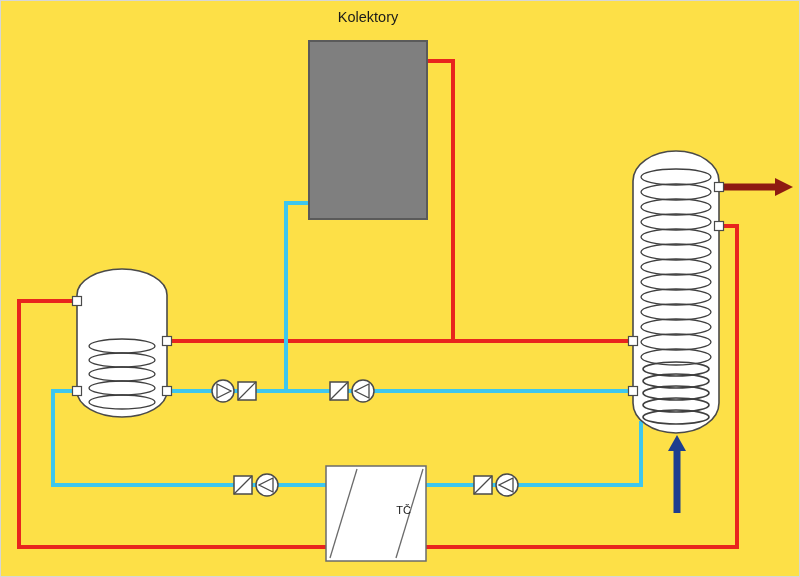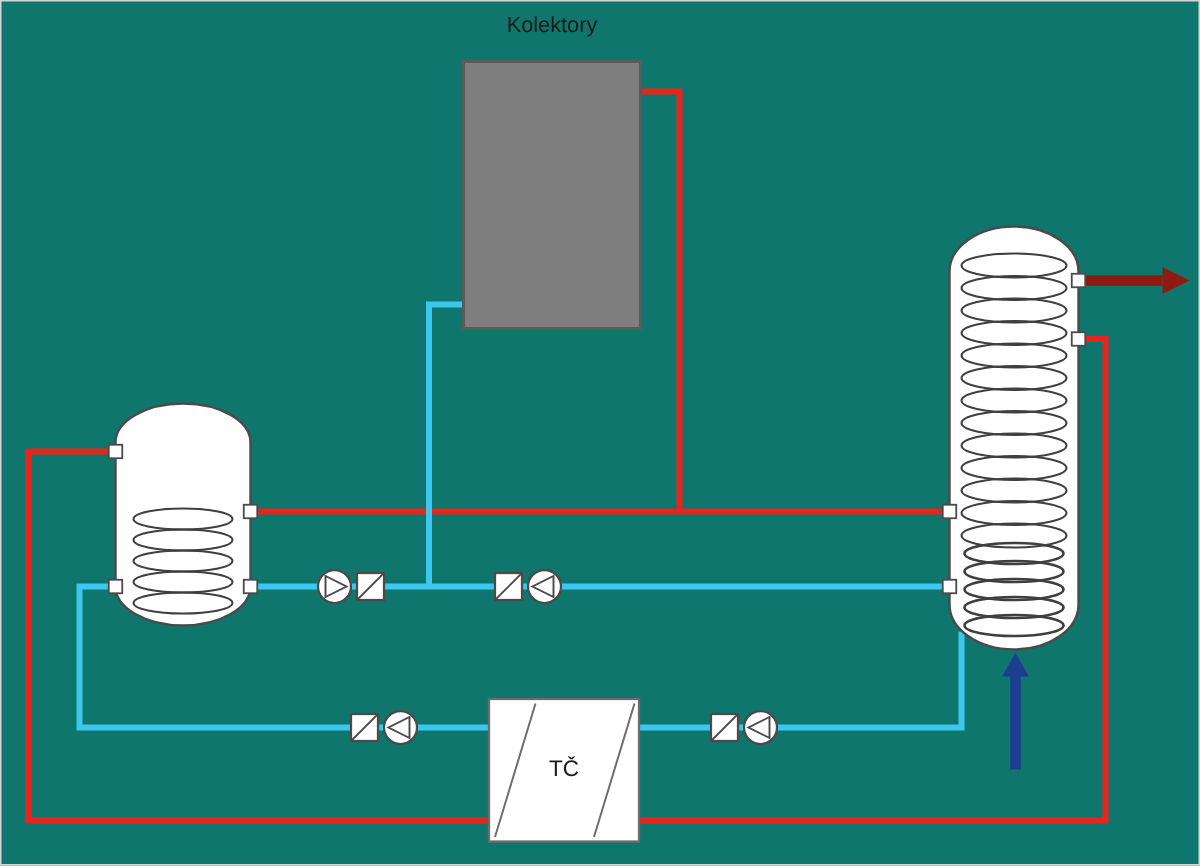--- a/index.html
+++ b/index.html
@@ -1,33 +1,33 @@
 <!DOCTYPE html>
 <html><head>
 <meta charset="utf-8">
 <style>
   html,body{margin:0;padding:0;background:#fff;}
   #canvas{
     position:relative;
     width:800px;height:577px;
-    background:#0f766e;
+    background:#fde047;
     border:1px solid #d6d6d6;
     box-sizing:border-box;
     font-family:"Liberation Sans", sans-serif;
     overflow:hidden;
   }
   #schematic{position:absolute;left:0;top:0;}
   .label{
     position:absolute;
     color:#1a1a1a;
     text-align:center;
     font-family:"Liberation Sans", sans-serif;
   }
   #kolektory-label{left:308px;top:8px;width:118px;font-size:14.5px;}
-  #tc-label{left:340px;top:503px;width:70px;font-size:15px;}
+  #tc-label{left:340px;top:503px;width:70px;font-size:11px;text-align:right;}
 </style>
 </head>
 <body>
 
 <div id="canvas">
 
   <svg id="schematic" width="800" height="577" viewBox="0 0 800 577">
 
     <g fill="none" stroke-width="4" stroke-linejoin="miter" stroke-linecap="butt">
       <path d="M 426 60 H 452 V 340" stroke="#e8251d"></path>

